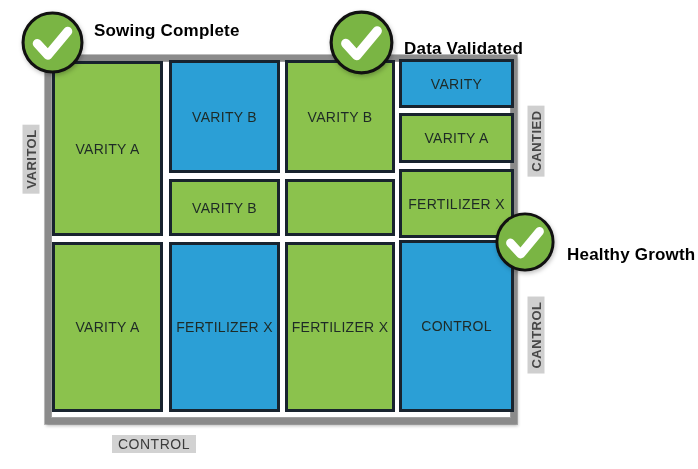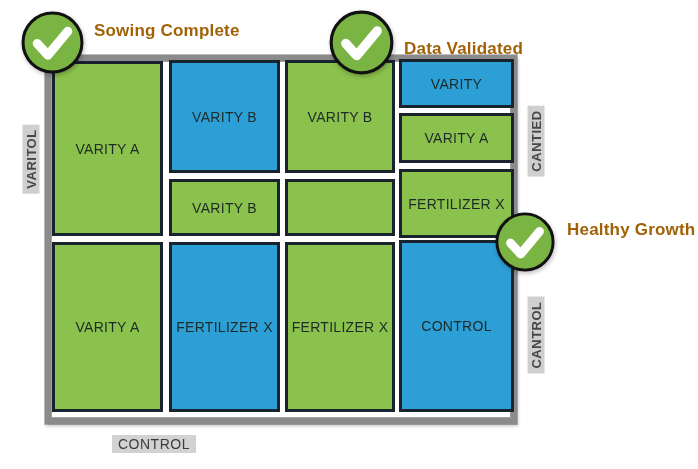--- a/index.html
+++ b/index.html
@@ -28,21 +28,21 @@
     background:#cfcfcf; color:#474747; font-size:13px; font-weight:600;
     letter-spacing:0.5px; padding:1px 5px; white-space:nowrap; z-index:3;
   }
   .hlabel {
     position:absolute; background:#d2d2d2; color:#3c3c3c; font-size:14px;
     font-weight:500; letter-spacing:0.5px; padding:1px 6px; white-space:nowrap; z-index:3;
   }
   
   .badge { position:absolute; z-index:10; filter:drop-shadow(1px 2px 2px rgba(0,0,0,0.25)); }
   .badge-label {
-    position:absolute; z-index:10; color:#a16207; font-size:17px;
+    position:absolute; z-index:10; color:#000000; font-size:17px;
     font-weight:600; letter-spacing:0.2px; white-space:nowrap;
   }
 </style>
 </head>
 <body>
 
 <div id="root">
 
   <div class="frame"></div>
 
@@ -80,15 +80,15 @@
     </svg>
   </div>
   <div class="badge-label" style="left:404px; top:22px;margin-top:17px;">Data Validated</div>
 
   <div class="badge" style="left:494px; top:211px;">
     <svg width="62" height="62" viewBox="0 0 64 64">
       <circle cx="32" cy="32" r="29" stroke="#111111" stroke-width="3" fill="#7AB544"></circle>
       <path d="M17 33 L27.5 44.5 L47 21" fill="none" stroke="#ffffff" stroke-width="9" stroke-linecap="round" stroke-linejoin="round"></path>
     </svg>
   </div>
-  <div class="badge-label" style="left:567px; top:220px;">Healthy Growth</div>
+  <div class="badge-label" style="left:567px; top:245px;">Healthy Growth</div>
 
 </div>
 
 </body></html>

